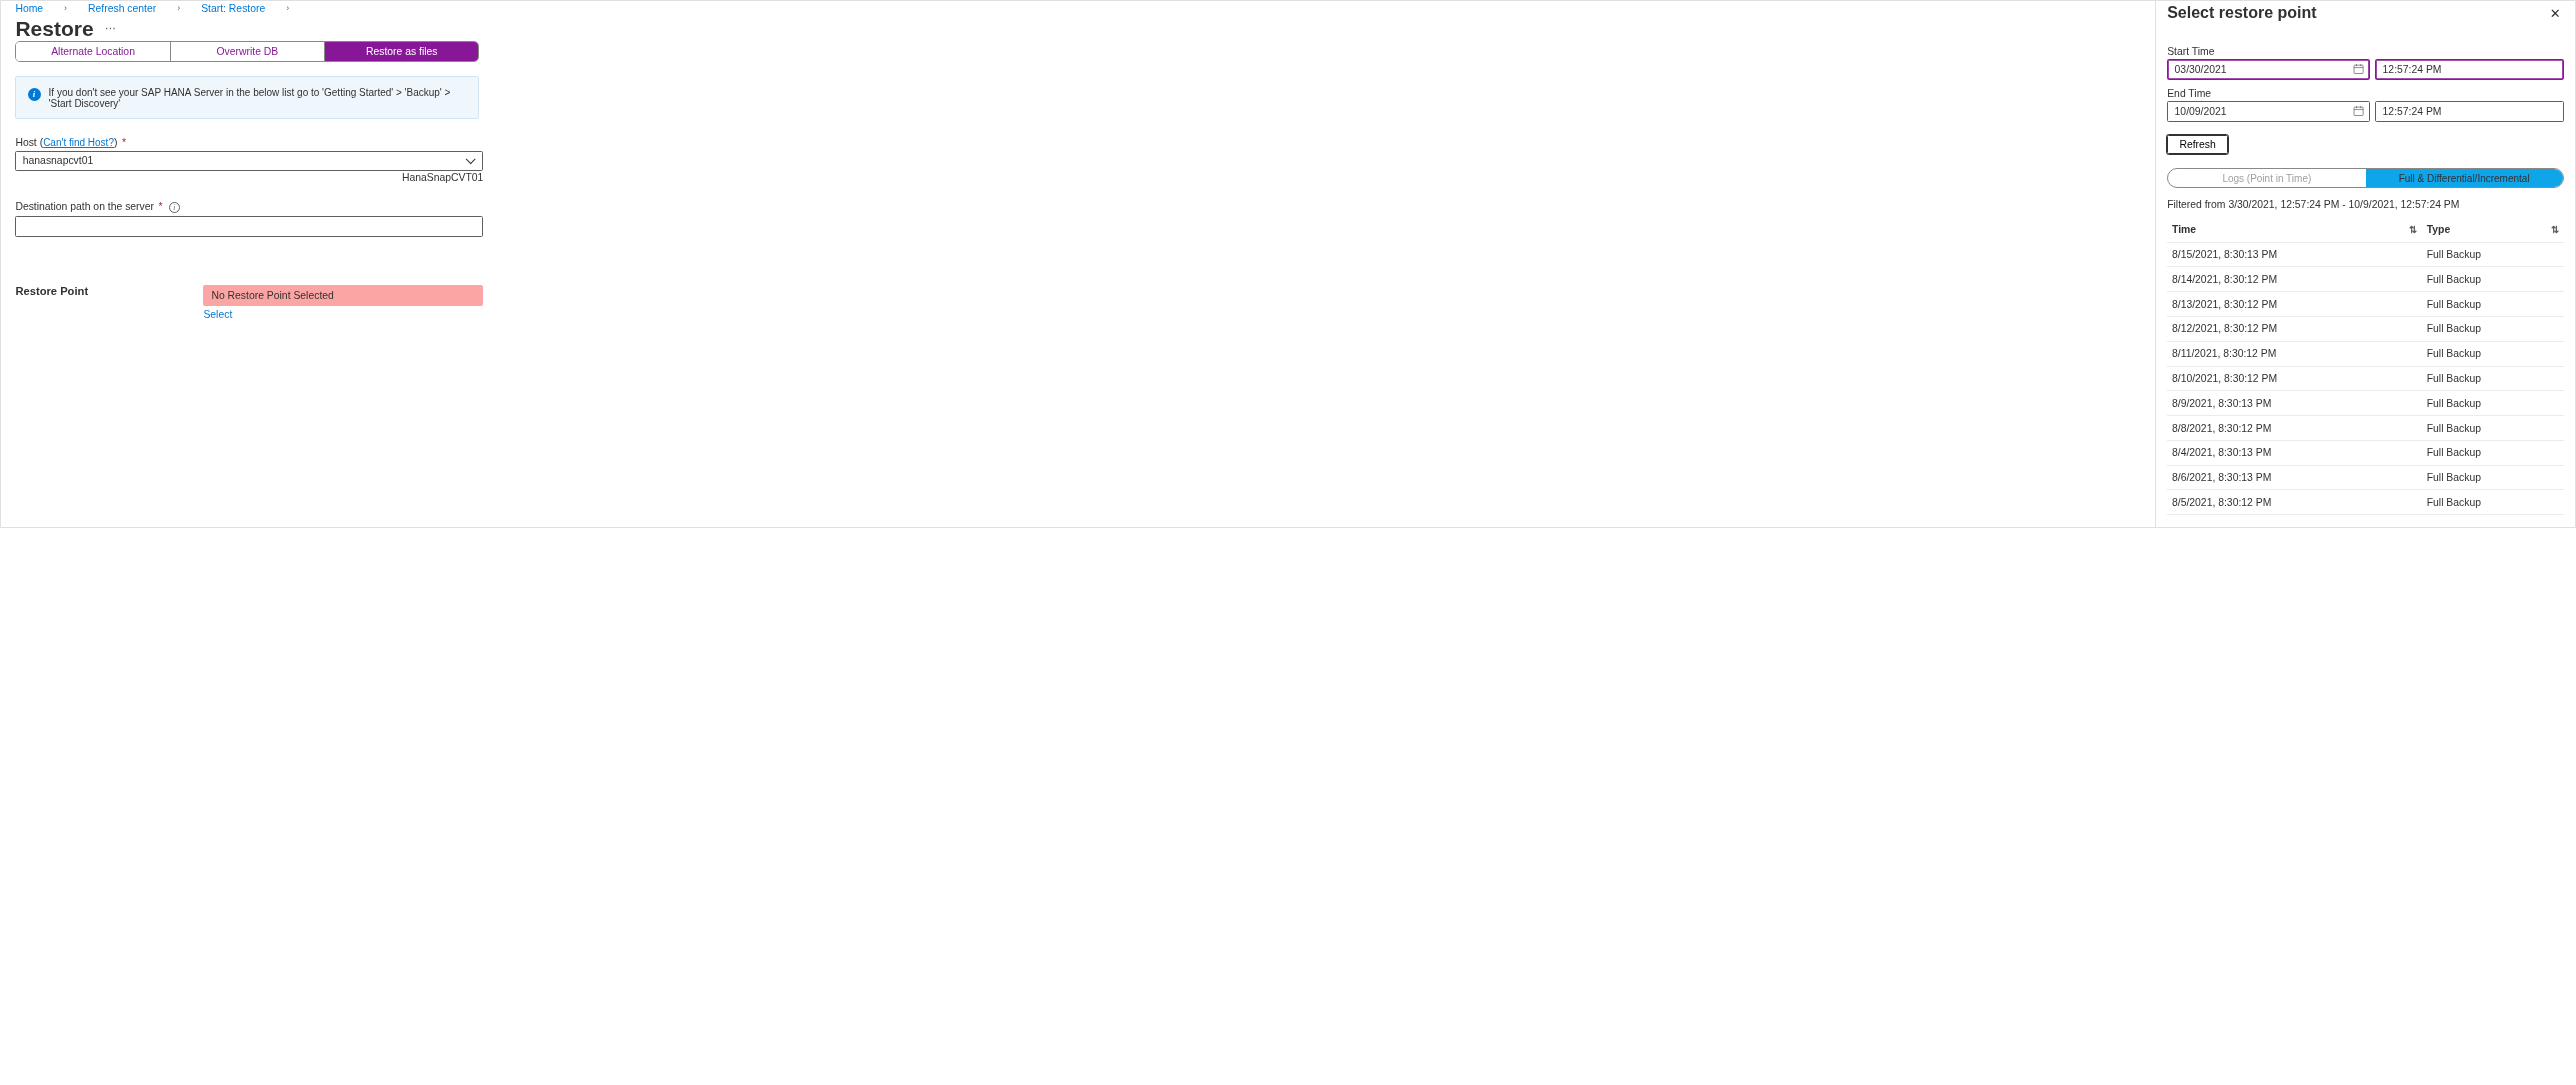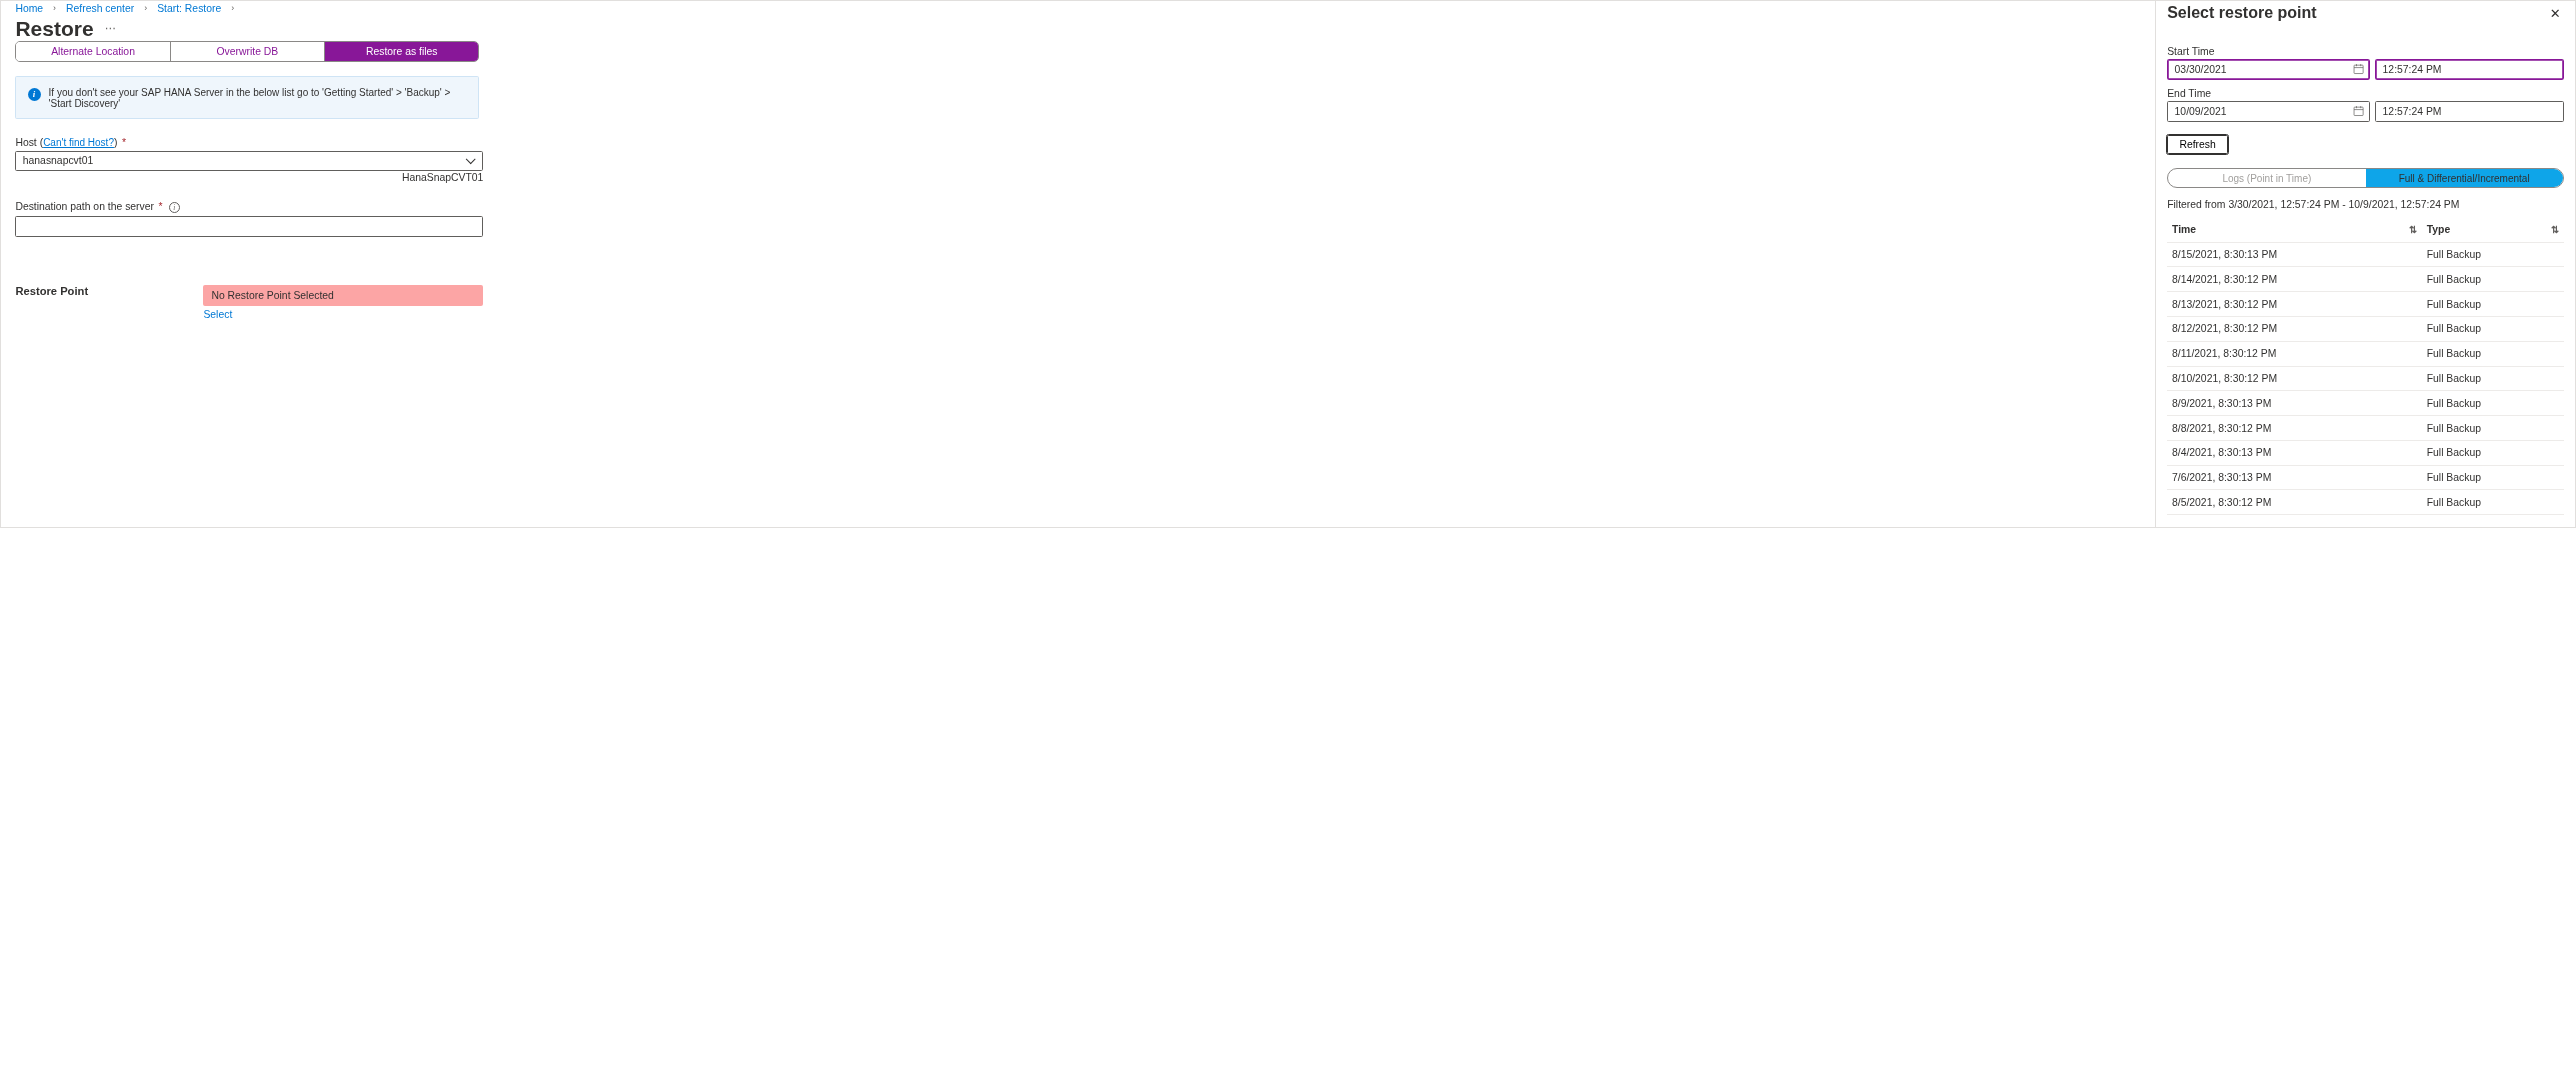--- a/index.html
+++ b/index.html
@@ -2,21 +2,21 @@
 <html><head>
 <meta charset="utf-8">
 <style>
   * { box-sizing: border-box; }
   html, body { margin: 0; padding: 0; font-family: "Segoe UI", -apple-system, BlinkMacSystemFont, sans-serif; font-size: 10.4px; color: #323130; background: #fff; }
   .page { display: flex; height: 528px; border: 0.8px solid #e1dfdd; overflow: hidden; }
   .main { flex: 1; padding: 1.6px 14.4px 14.4px 14.4px; overflow: auto; }
   .side { width: 420px; border-left: 0.8px solid #e1dfdd; padding: 3.2px 11.2px 11.2px 11.2px; overflow-y: scroll; position: relative; }
 
   
-  .breadcrumb { display: flex; gap: 10px; font-size: 10.4px; margin-bottom: 3.2px; }
+  .breadcrumb { display: flex; gap: 21px; font-size: 10.4px; margin-bottom: 3.2px; }
   .breadcrumb a { color: #0078d4; text-decoration: none; }
   .breadcrumb .sep { color: #605e5c; font-size: 8.8px; }
 
   
   .title-row { display: flex; align-items: center; gap: 11.2px; }
   .page-title { font-size: 21px; font-weight: 600; margin: 0; }
   .more { color: #605e5c; letter-spacing: 0.8px; font-size: 11.2px; cursor: pointer; }
 
   
   .section-heading { font-size: 11.2px; font-weight: 600; margin-top: 24px; margin-bottom: 8px; }
@@ -229,21 +229,21 @@
           </tr>
           <tr>
             <td>8/8/2021, 8:30:12 PM</td>
             <td>Full Backup</td>
           </tr>
           <tr>
             <td>8/4/2021, 8:30:13 PM</td>
             <td>Full Backup</td>
           </tr>
           <tr>
-            <td>7/6/2021, 8:30:13 PM</td>
+            <td>8/6/2021, 8:30:13 PM</td>
             <td>Full Backup</td>
           </tr>
           <tr>
             <td>8/5/2021, 8:30:12 PM</td>
             <td>Full Backup</td>
           </tr>
         </tbody>
     </table>
   </div>
 </div>

